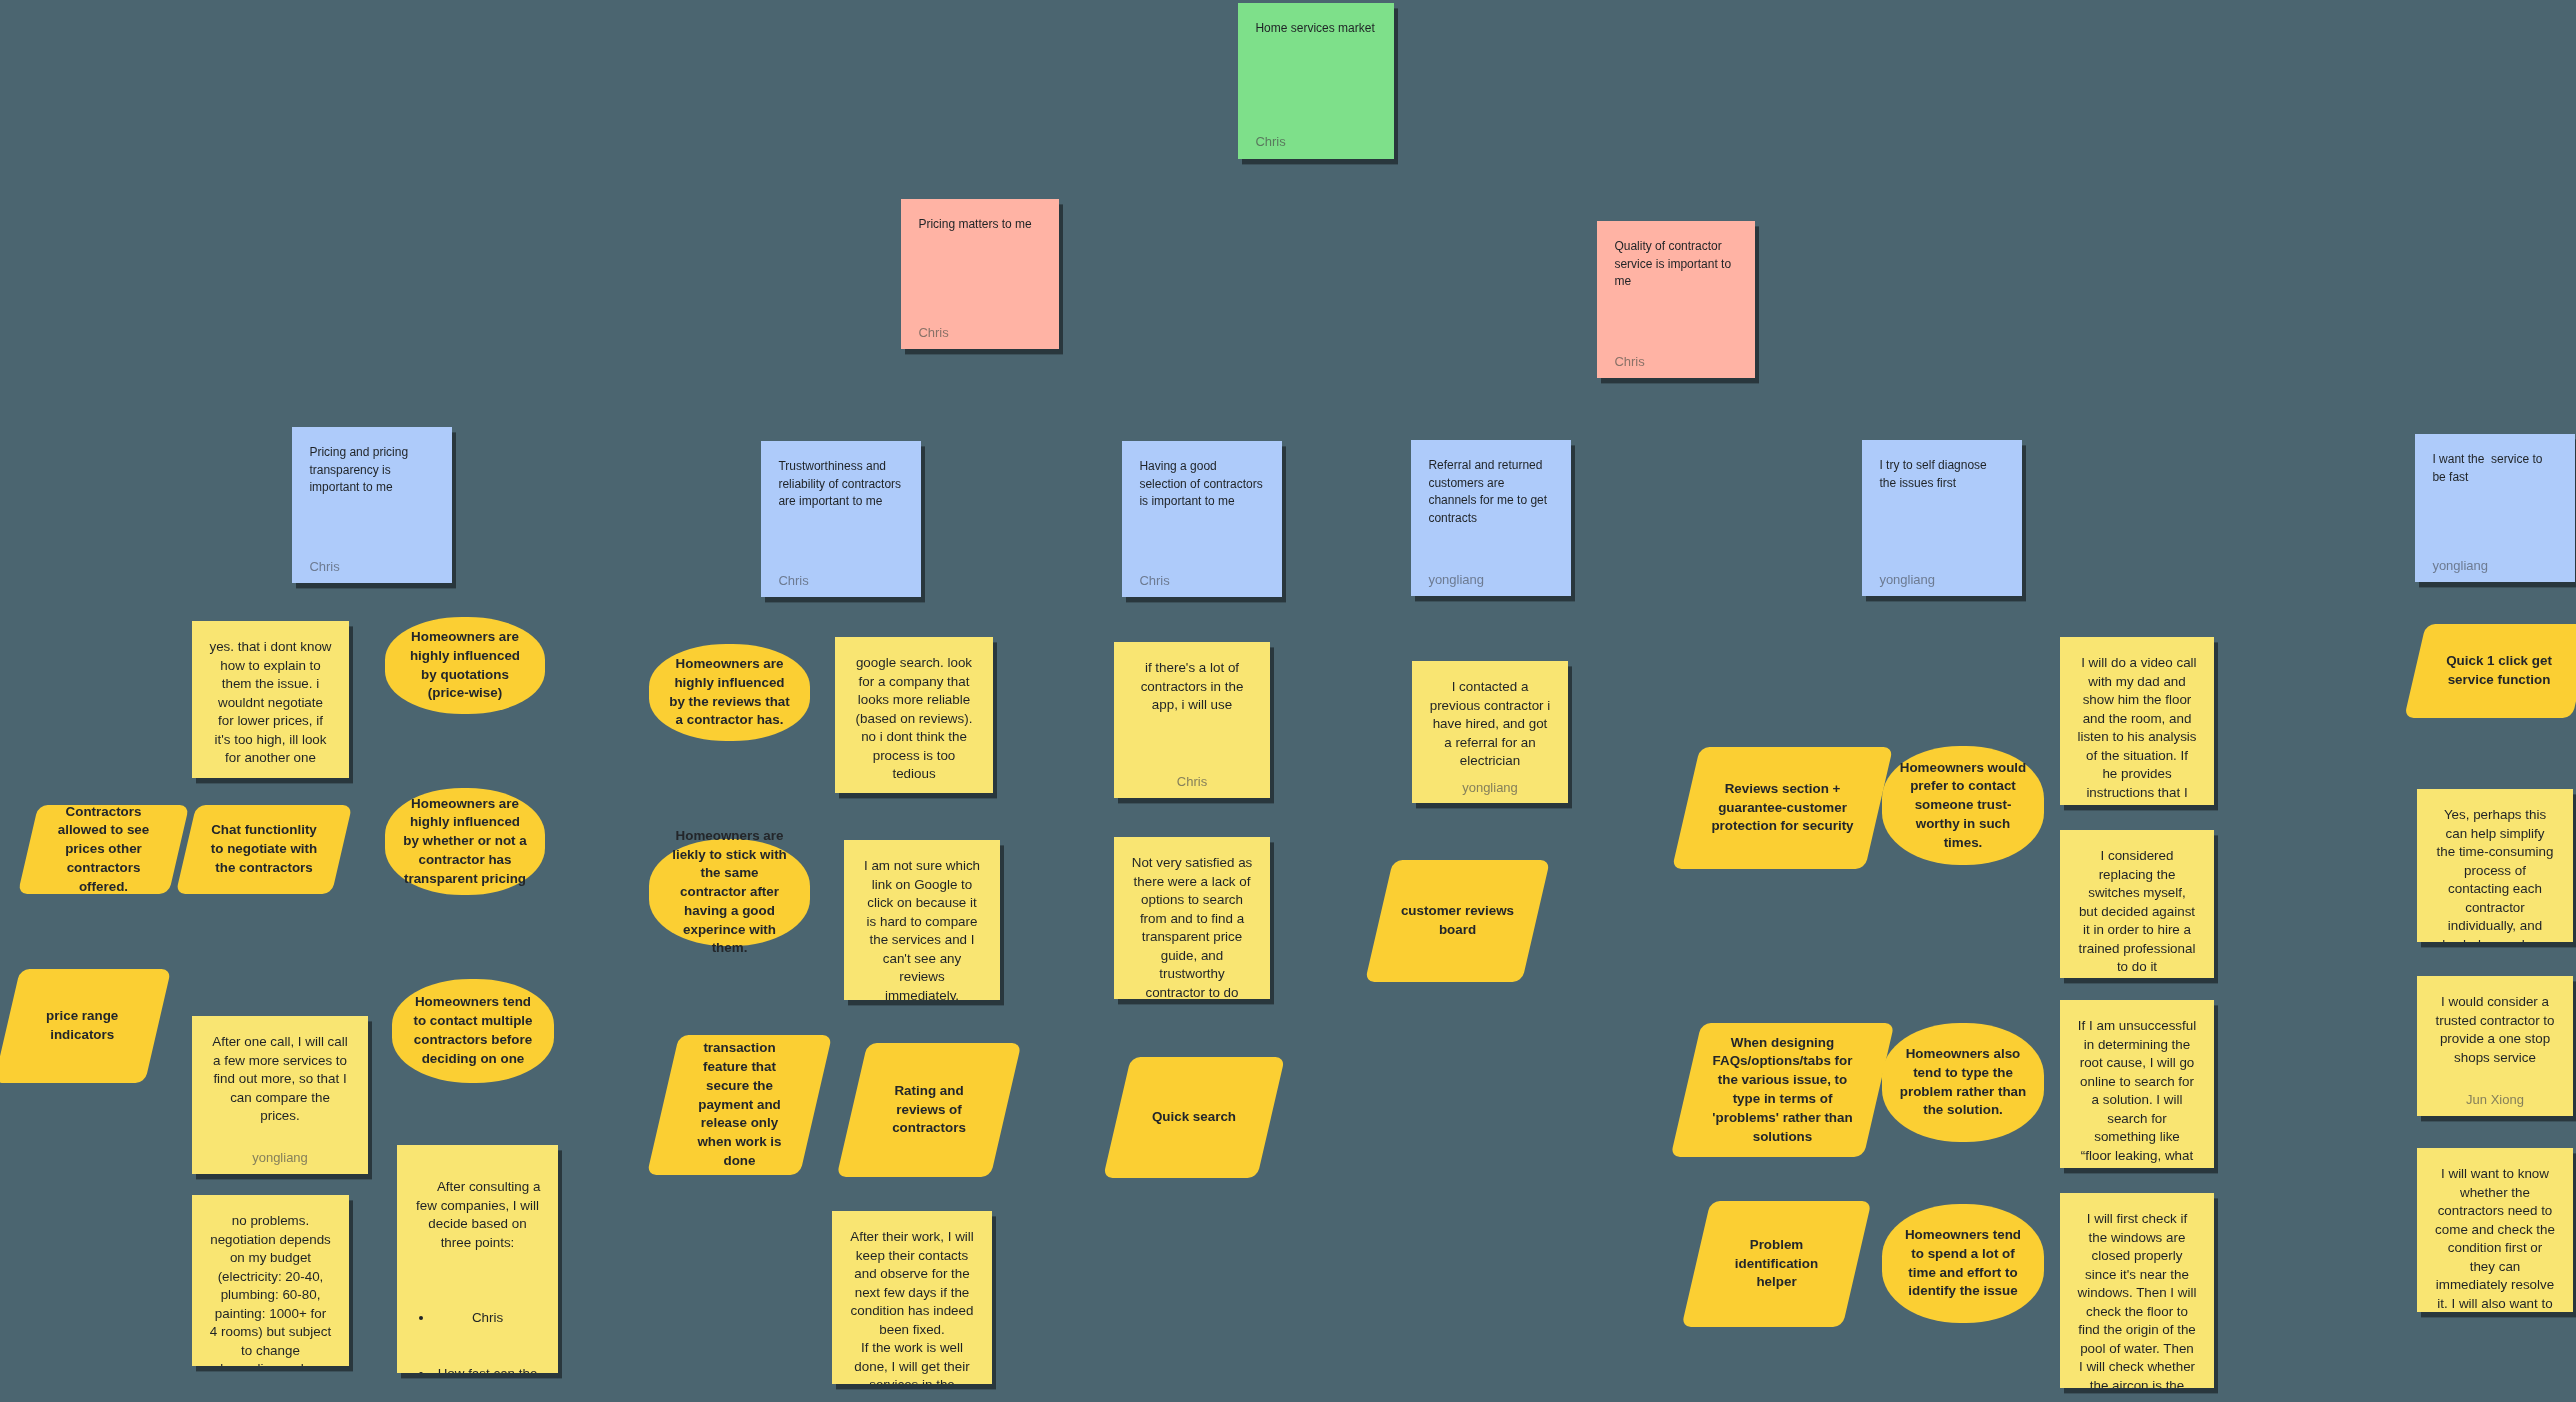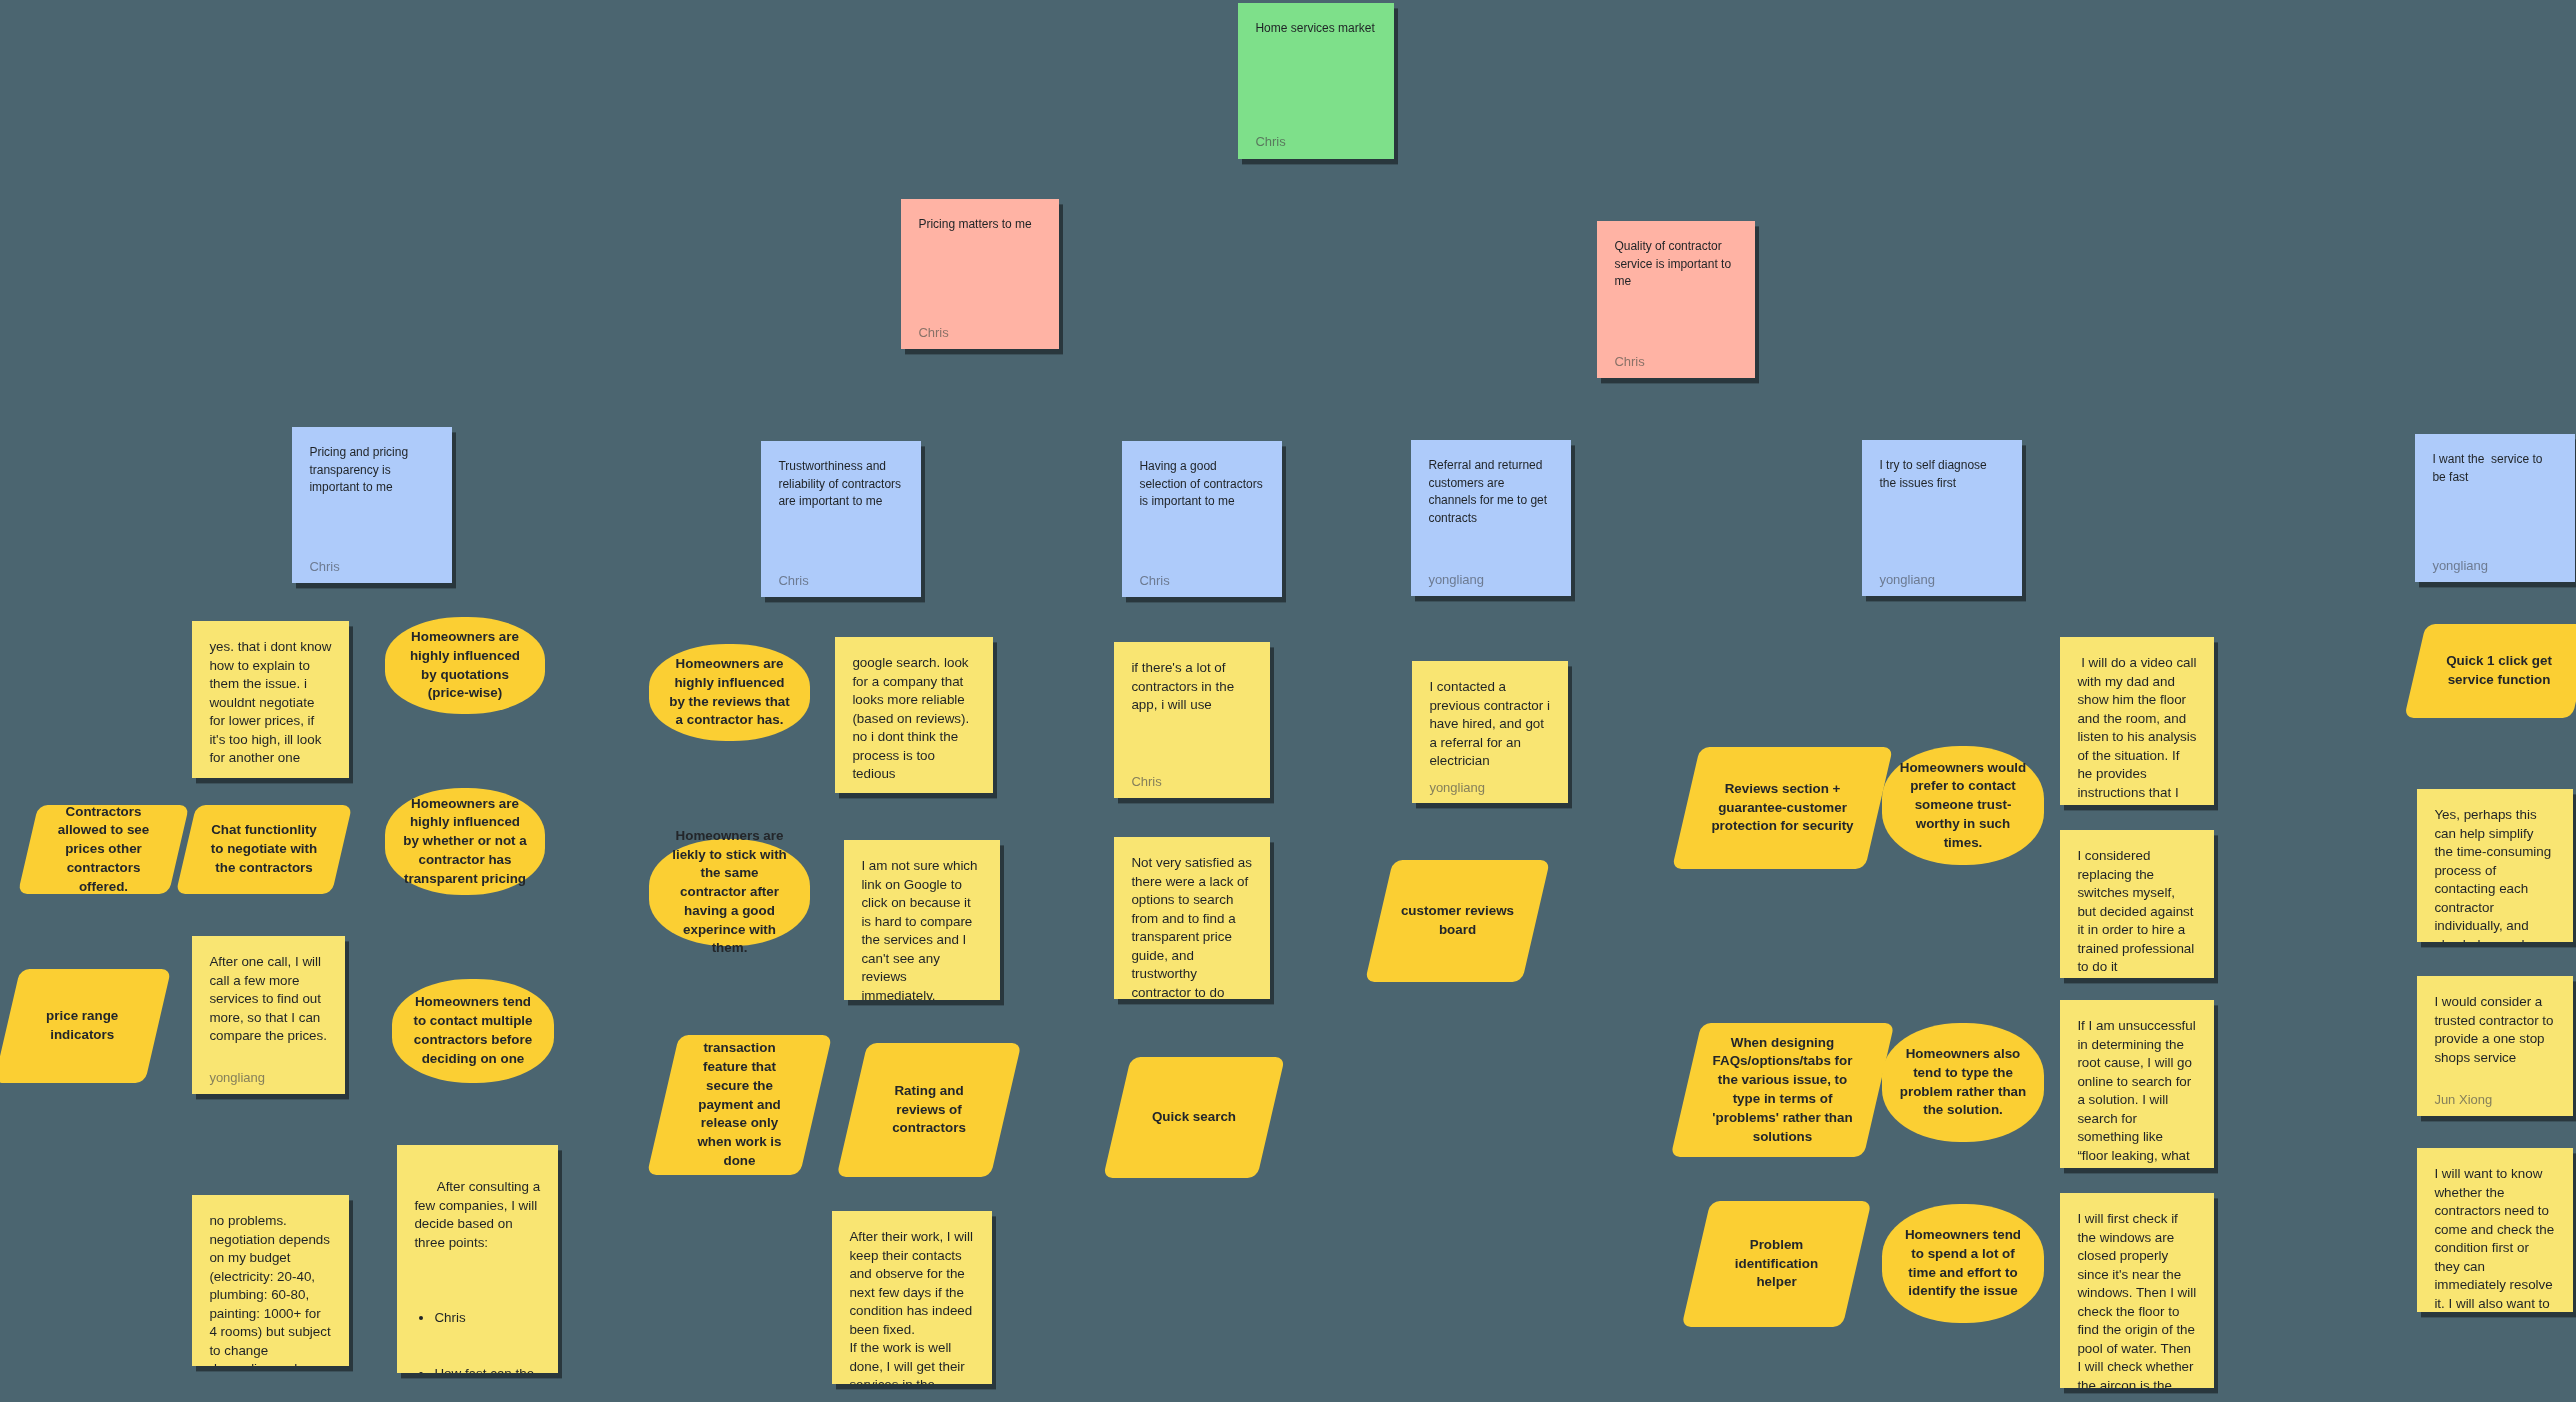--- a/index.html
+++ b/index.html
@@ -34,21 +34,21 @@
     color:#7b7a6c;
     padding-top:9.4px;
   }
   .note.green{background:#7ee08a;}
   .note.green .author{color:#5a7a5e;}
   .note.pink{background:#ffb3a4;}
   .note.pink .author{color:#8a7268;}
   .note.blue{background:#aecbfa;}
   .note.blue .author{color:#6d7b92;}
   .note.blue .body{font-size:14px;line-height:1.46;}
-  .note.yellow{background:#f9e572;}
+  .note.yellow{background:#f9e572;text-align:center;}
   .note.yellow .author{color:#86805b;}
   .note.green .body,.note.pink .body,.note.blue .body{font-size:12px;line-height:1.45;}
 
   .note .body ul{margin:1.3px 0 0 0;padding-left:20px;}
   .note .body li{margin:0;padding:0;}
 
   
   .insight{
     position:absolute;
     background:#fbcf33;
@@ -152,21 +152,21 @@
 
   <div class="insight" style="left:385px;top:788px;width:160px;height:107px;">
     <span>Homeowners are highly influenced by whether or not a contractor has transparent pricing</span>
   </div>
 
   <div class="idea" style="left:6.7px;top:969px;width:151px;height:114px;">
     <span class="shape"></span>
     <span class="txt">price range indicators</span>
   </div>
 
-  <div class="note yellow" style="left:192px;top:936px;width:153px;height:158px;">
+  <div class="note yellow" style="left:192px;top:1016px;width:176px;height:158px;">
     <div class="body">After one call, I will call a few more services to find out more, so that I can compare the prices.</div>
     <div class="author">yongliang</div>
   </div>
 
   <div class="insight" style="left:392px;top:979px;width:162px;height:104px;">
     <span>Homeowners tend to contact multiple contractors before deciding on one</span>
   </div>
 
   <div class="note yellow" style="left:192px;top:1195px;width:157px;height:171px;">
     <div class="body">no problems. negotiation depends on my budget (electricity: 20-40, plumbing: 60-80, painting: 1000+ for 4 rooms) but subject to change depending on how much work is needed</div>

